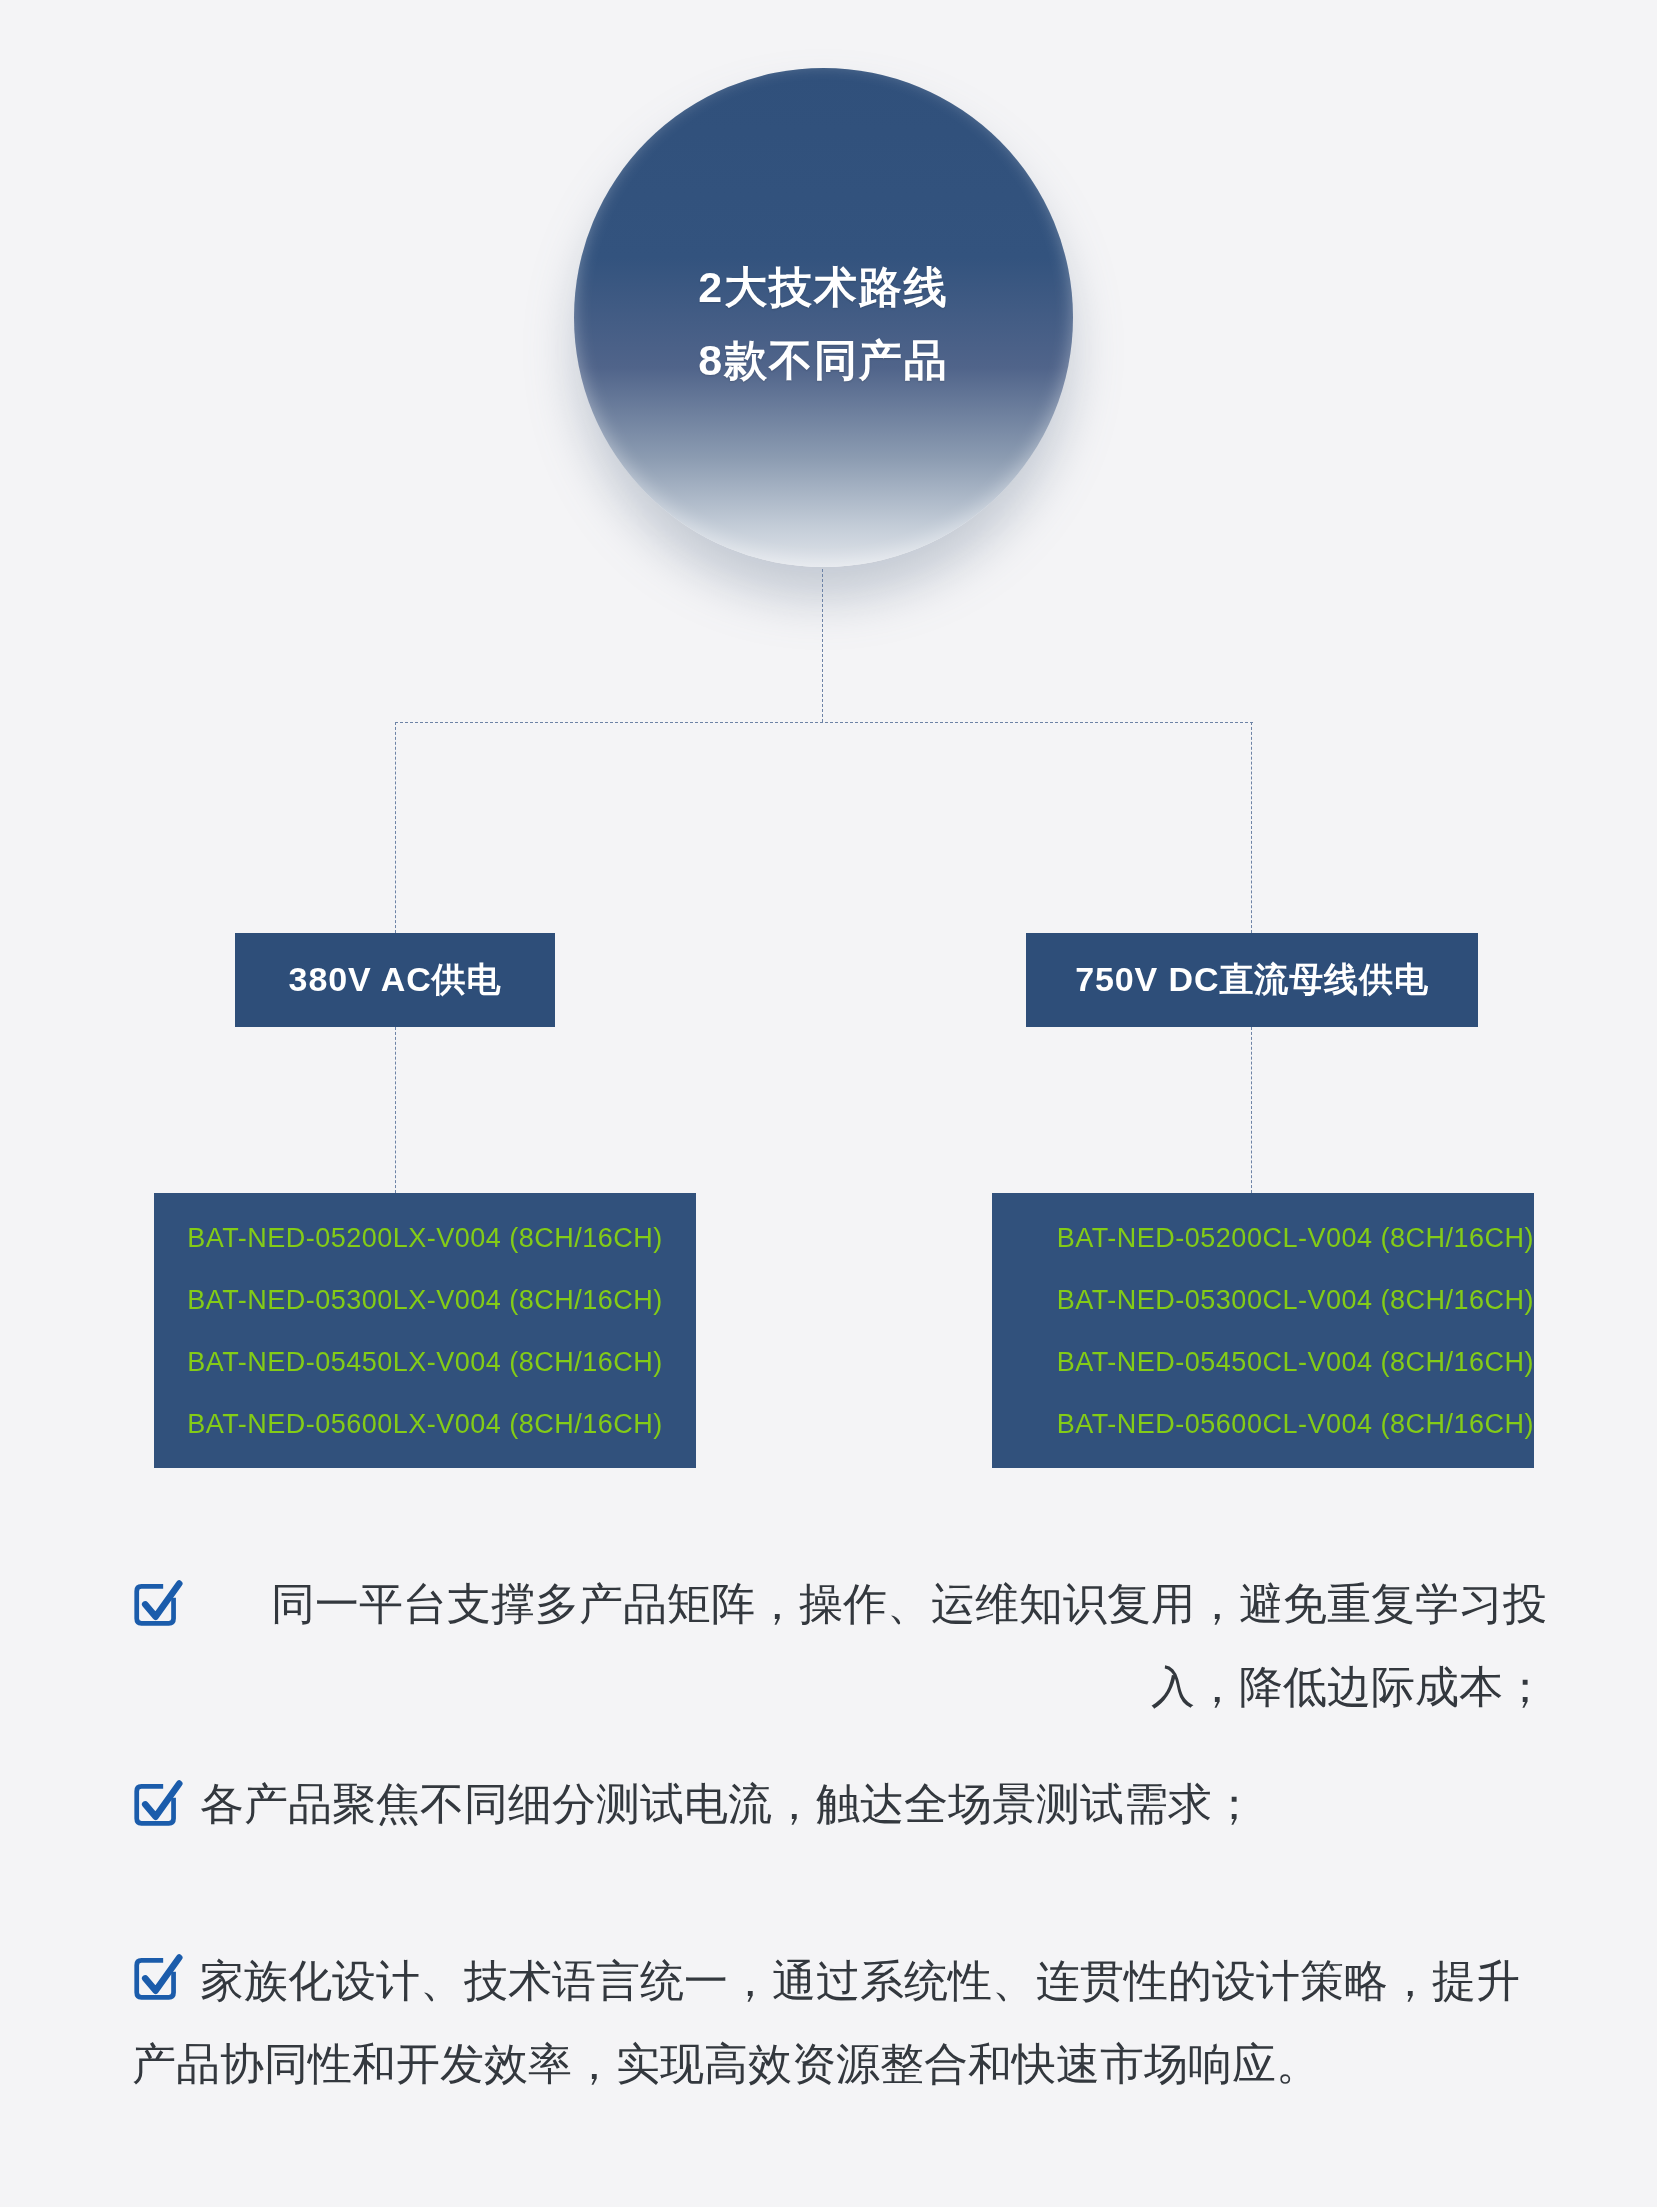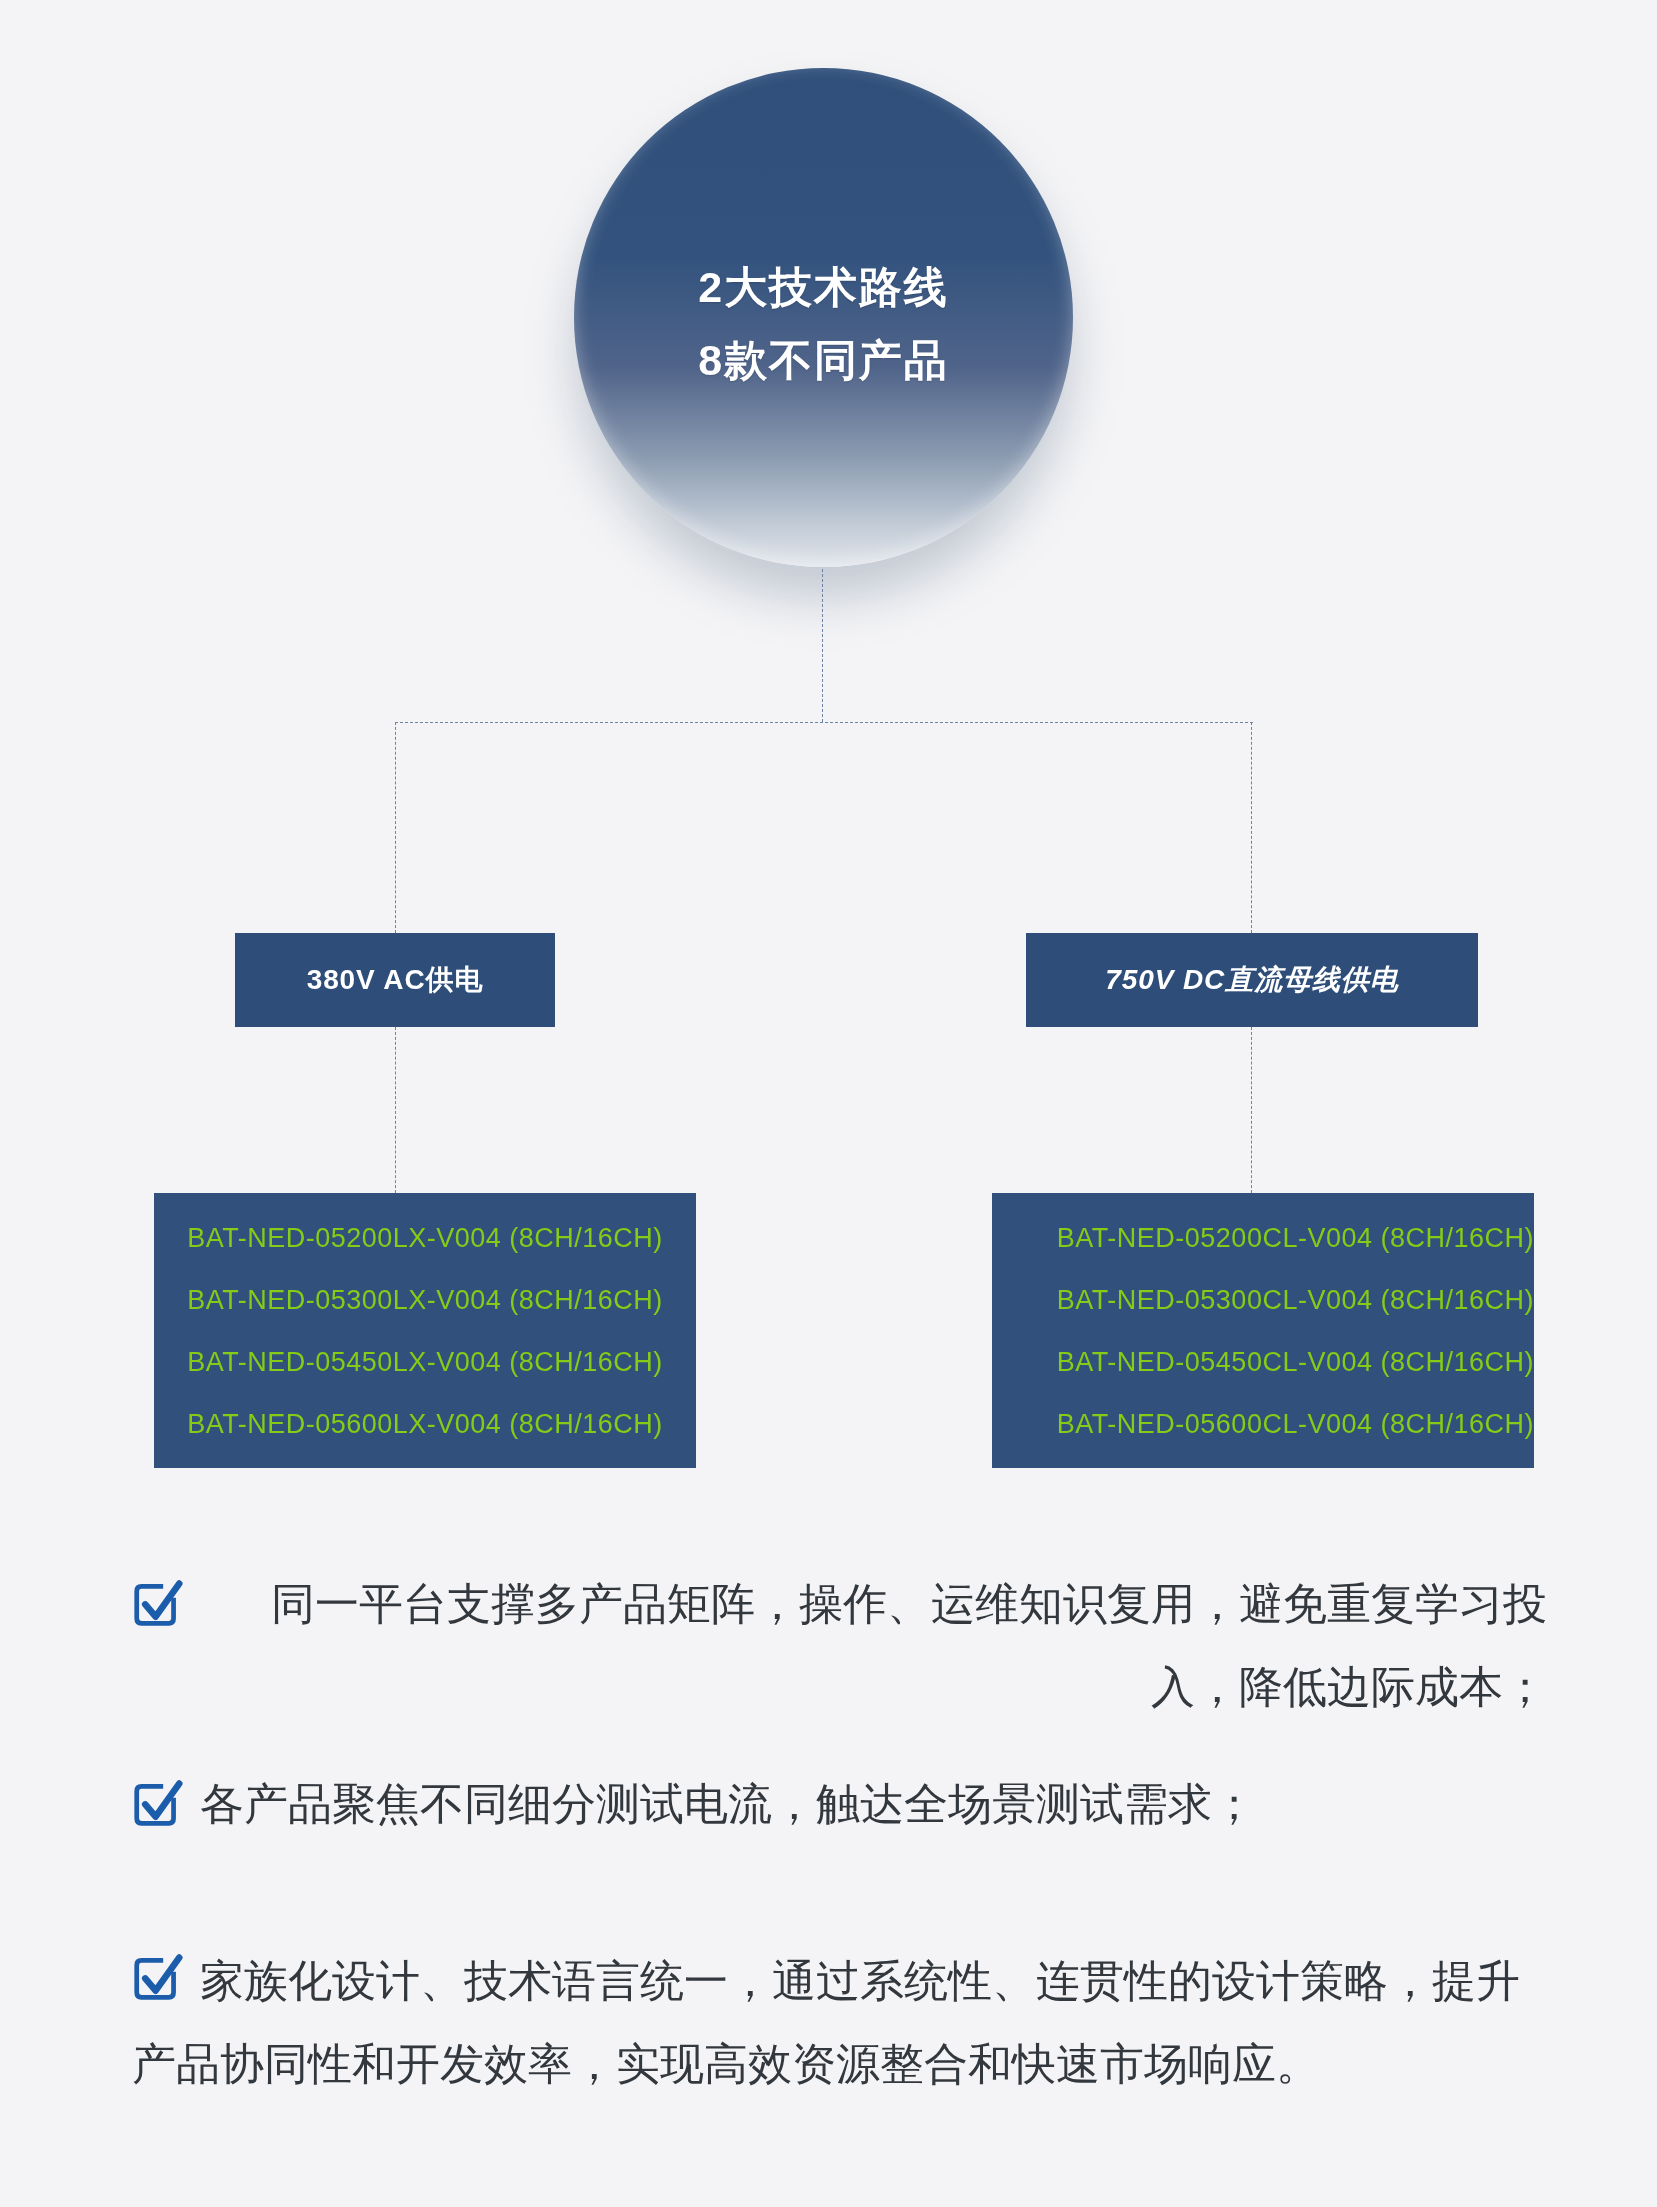--- a/index.html
+++ b/index.html
@@ -45,24 +45,24 @@
   .conn-l-upper   { left: 395px;  top: 714px;  height: 211px; }
   .conn-r-upper   { left: 1251px; top: 714px;  height: 211px; }
   .conn-l-lower   { left: 395px;  top: 1019px; height: 166px; }
   .conn-r-lower   { left: 1251px; top: 1019px; height: 166px; }
 
   
   .header-box {
     position: absolute; top: 925px; height: 94px;
     background: #2e4e79; color: #ffffff;
     display: flex; align-items: center; justify-content: center;
-    font-size: 28px; font-weight: bold; letter-spacing: 0.9px;
+    font-size: 34px; font-weight: bold; letter-spacing: 0.9px;
   }
   .header-left  { left: 235px;  width: 320px; }
-  .header-right { left: 1026px; width: 452px; font-style: italic; }
+  .header-right { left: 1026px; width: 452px; }
 
   
   .product-box {
     position: absolute; top: 1185px; height: 275px; width: 542px;
     background: #31517c; color: #84cc16;
     display: flex; flex-direction: column; justify-content: center;
     box-sizing: border-box;
   }
   .product-left  { left: 154px; }
   .product-right { left: 992px; align-items: flex-end; }

